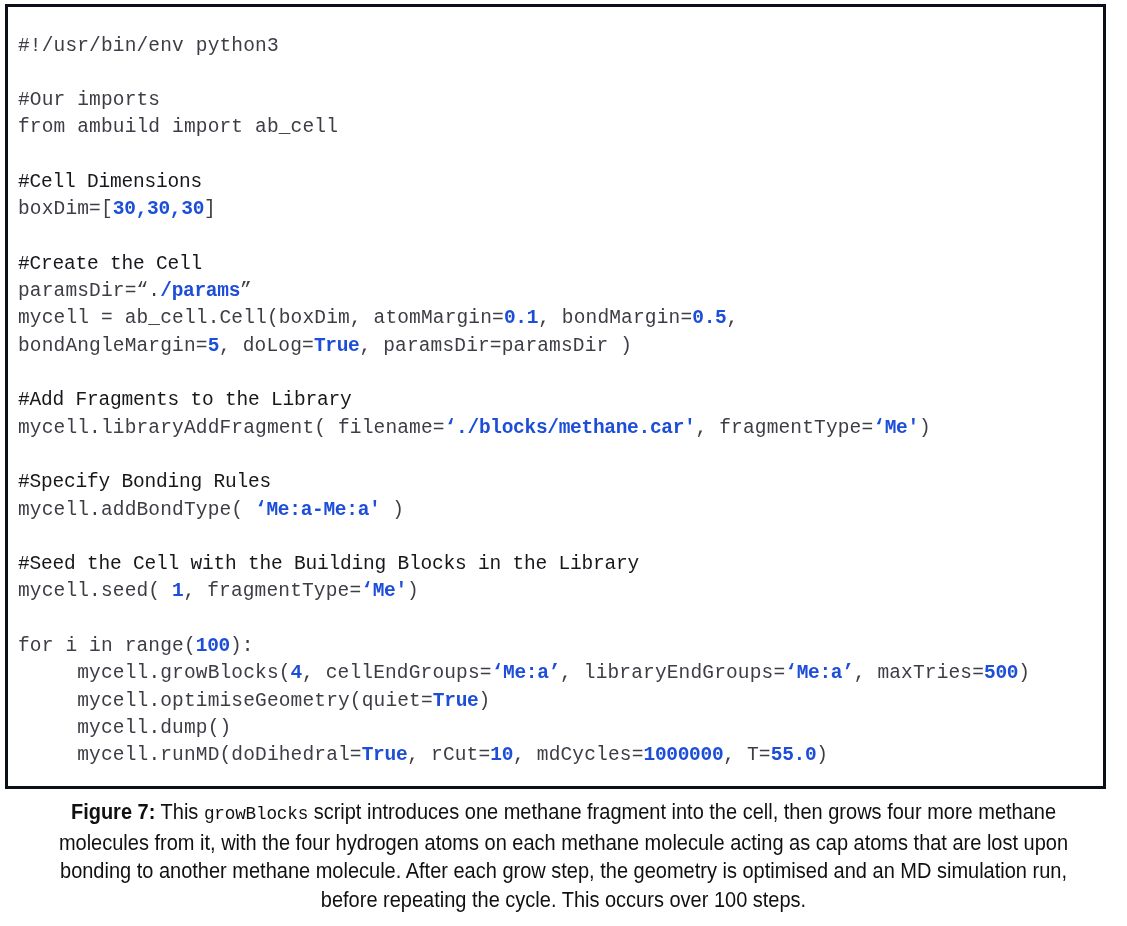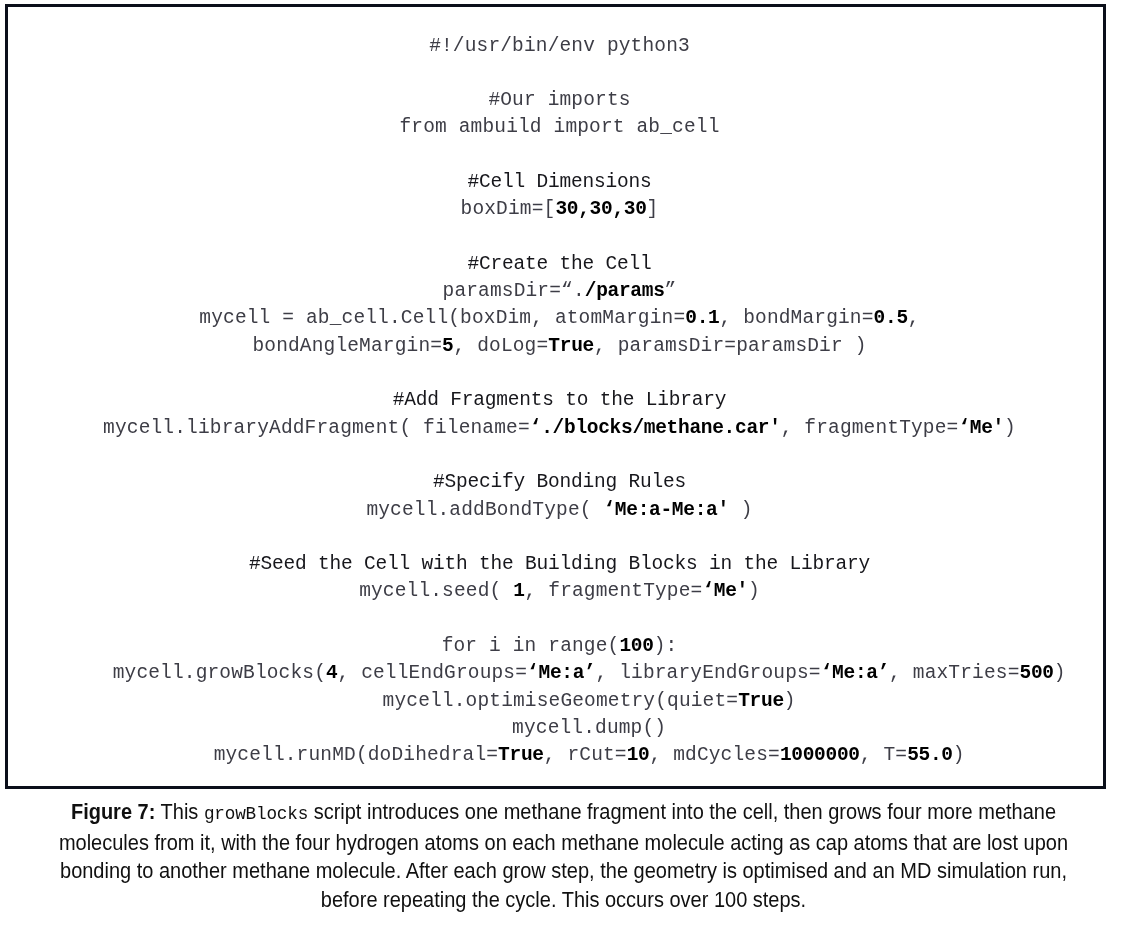--- a/index.html
+++ b/index.html
@@ -41,21 +41,20 @@
     left: 10px;
     top: 6px;
     right: 2px;
     font-family: "Liberation Mono", "DejaVu Sans Mono", monospace;
     font-size: 19.5px;
     line-height: 27.3px;
     color: #3d3d46;
     white-space: pre-wrap;
     word-break: break-word;
     letter-spacing: 0.15px;
-    text-align: center;
   }
 
   .code-line {
     min-height: 27.3px;
   }
   .code-line.blank {
     height: 27.3px;
   }
 
   
@@ -63,21 +62,21 @@
     font-weight: normal;
     color: #17171c;
     letter-spacing: -0.2px;
   }
   .cmt {
     color: #3d3d46;
   }
   
   .lit {
     font-weight: bold;
-    color: #000000;
+    color: #1d4ed8;
     letter-spacing: -0.3px;
   }
 
   
   #caption {
     position: absolute;
     left: 8px;
     top: 798px;
     width: 1111px;
     text-align: center;

